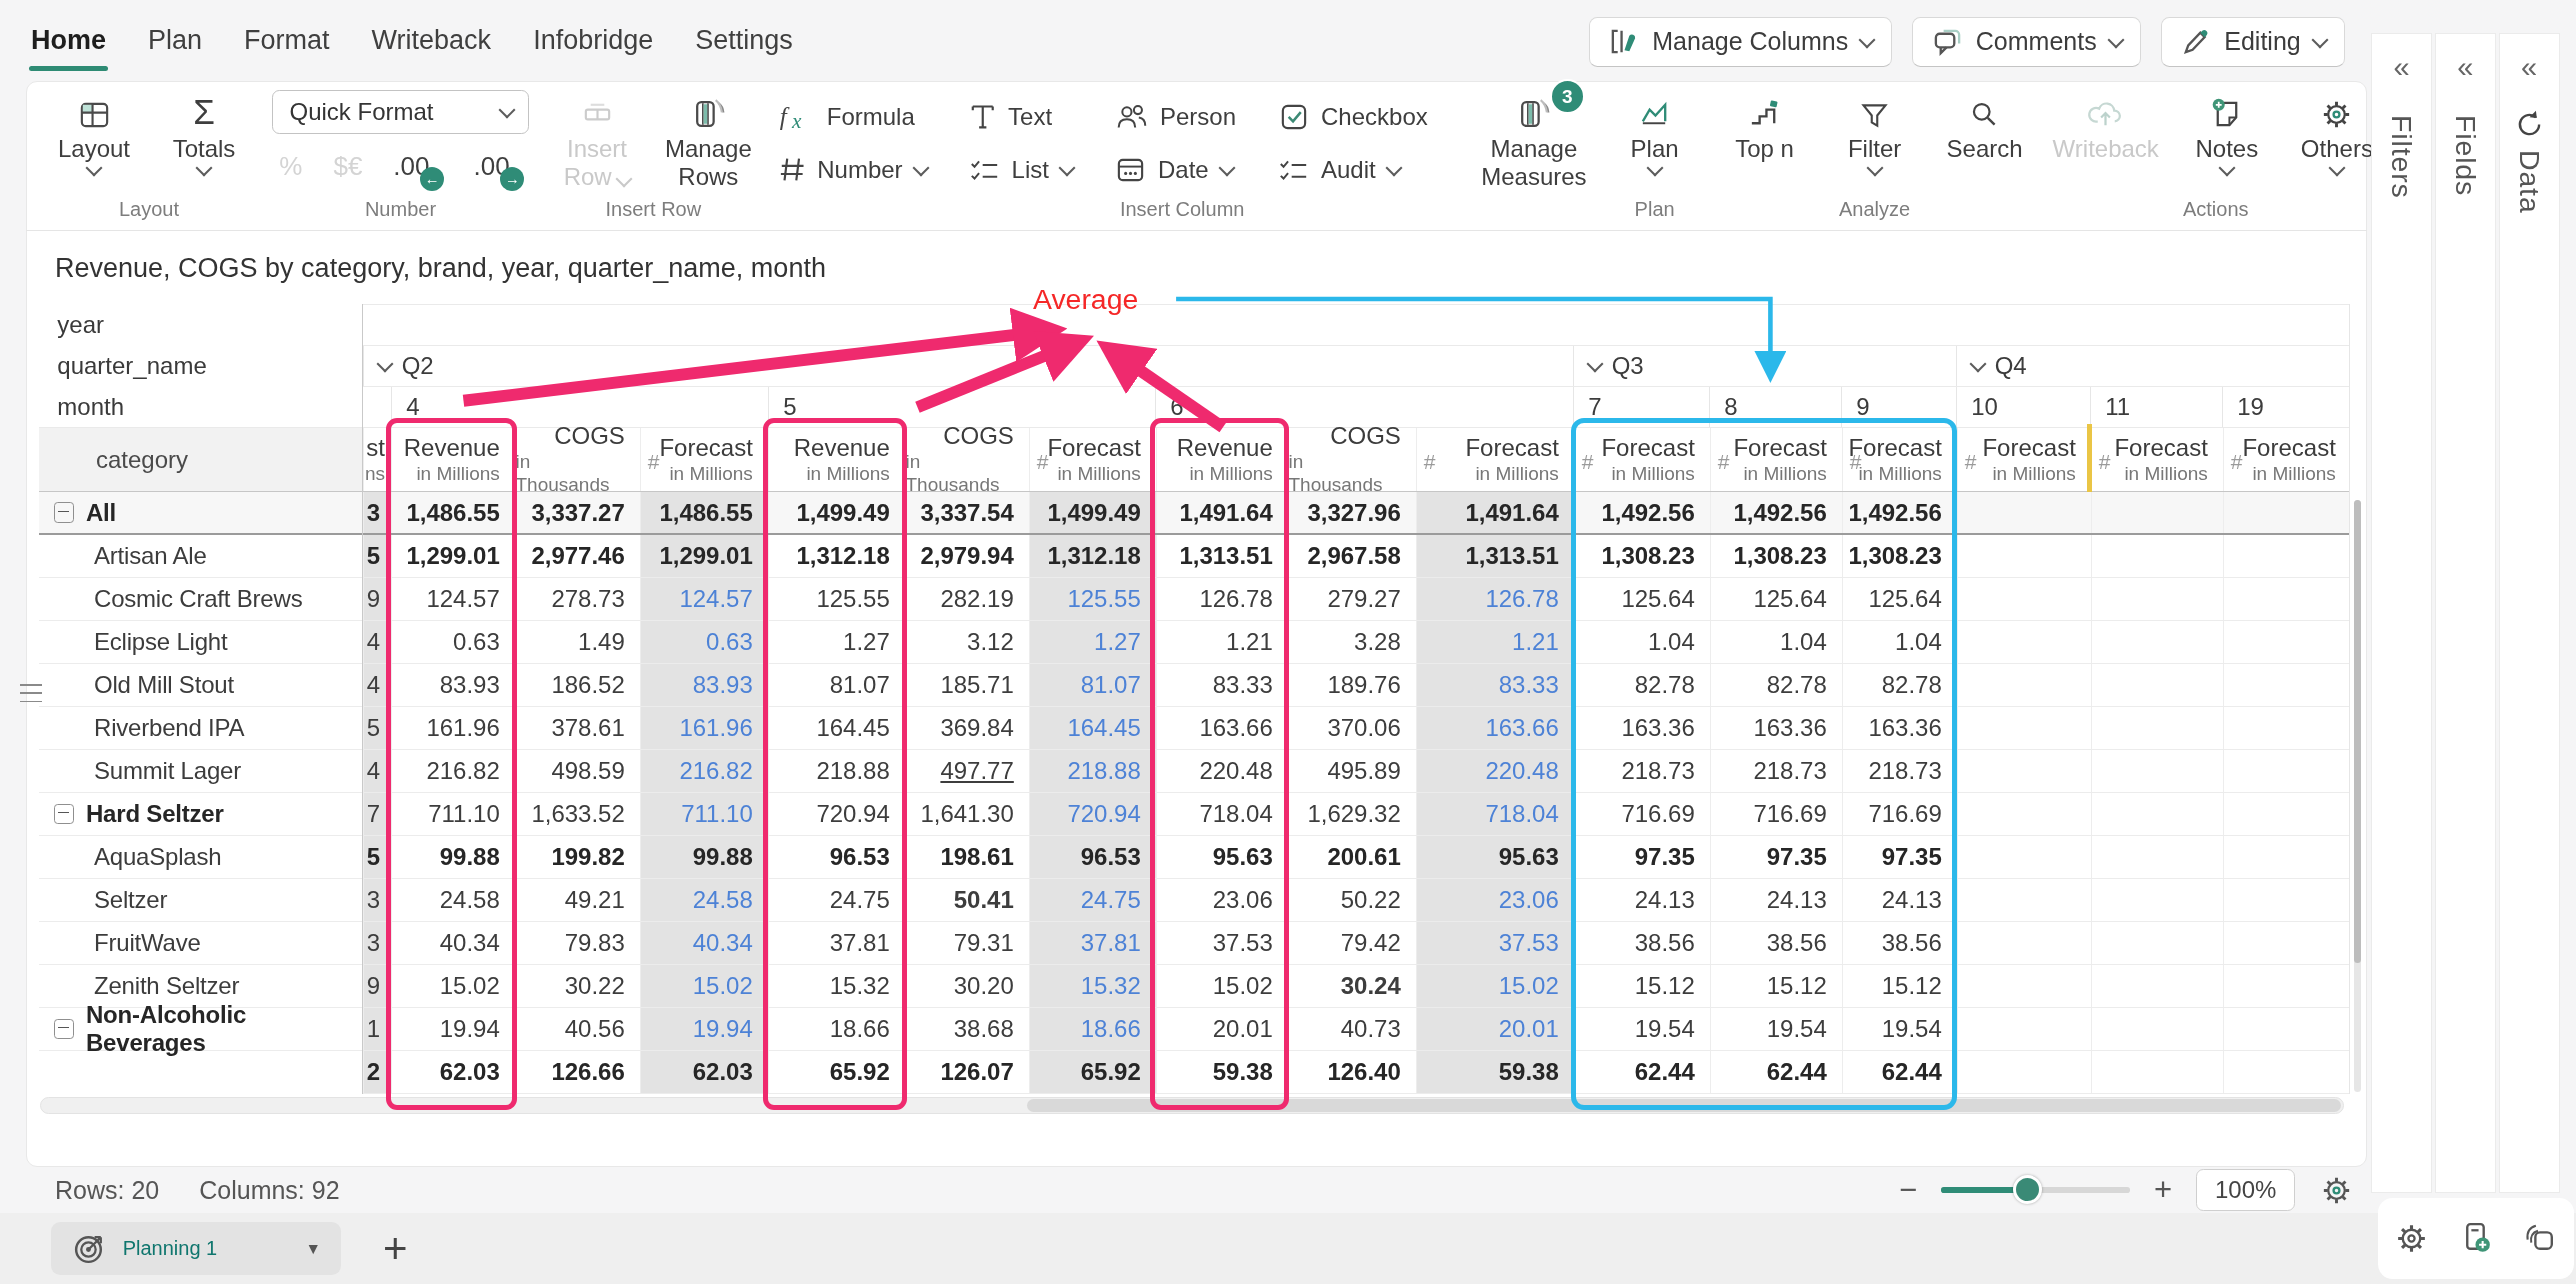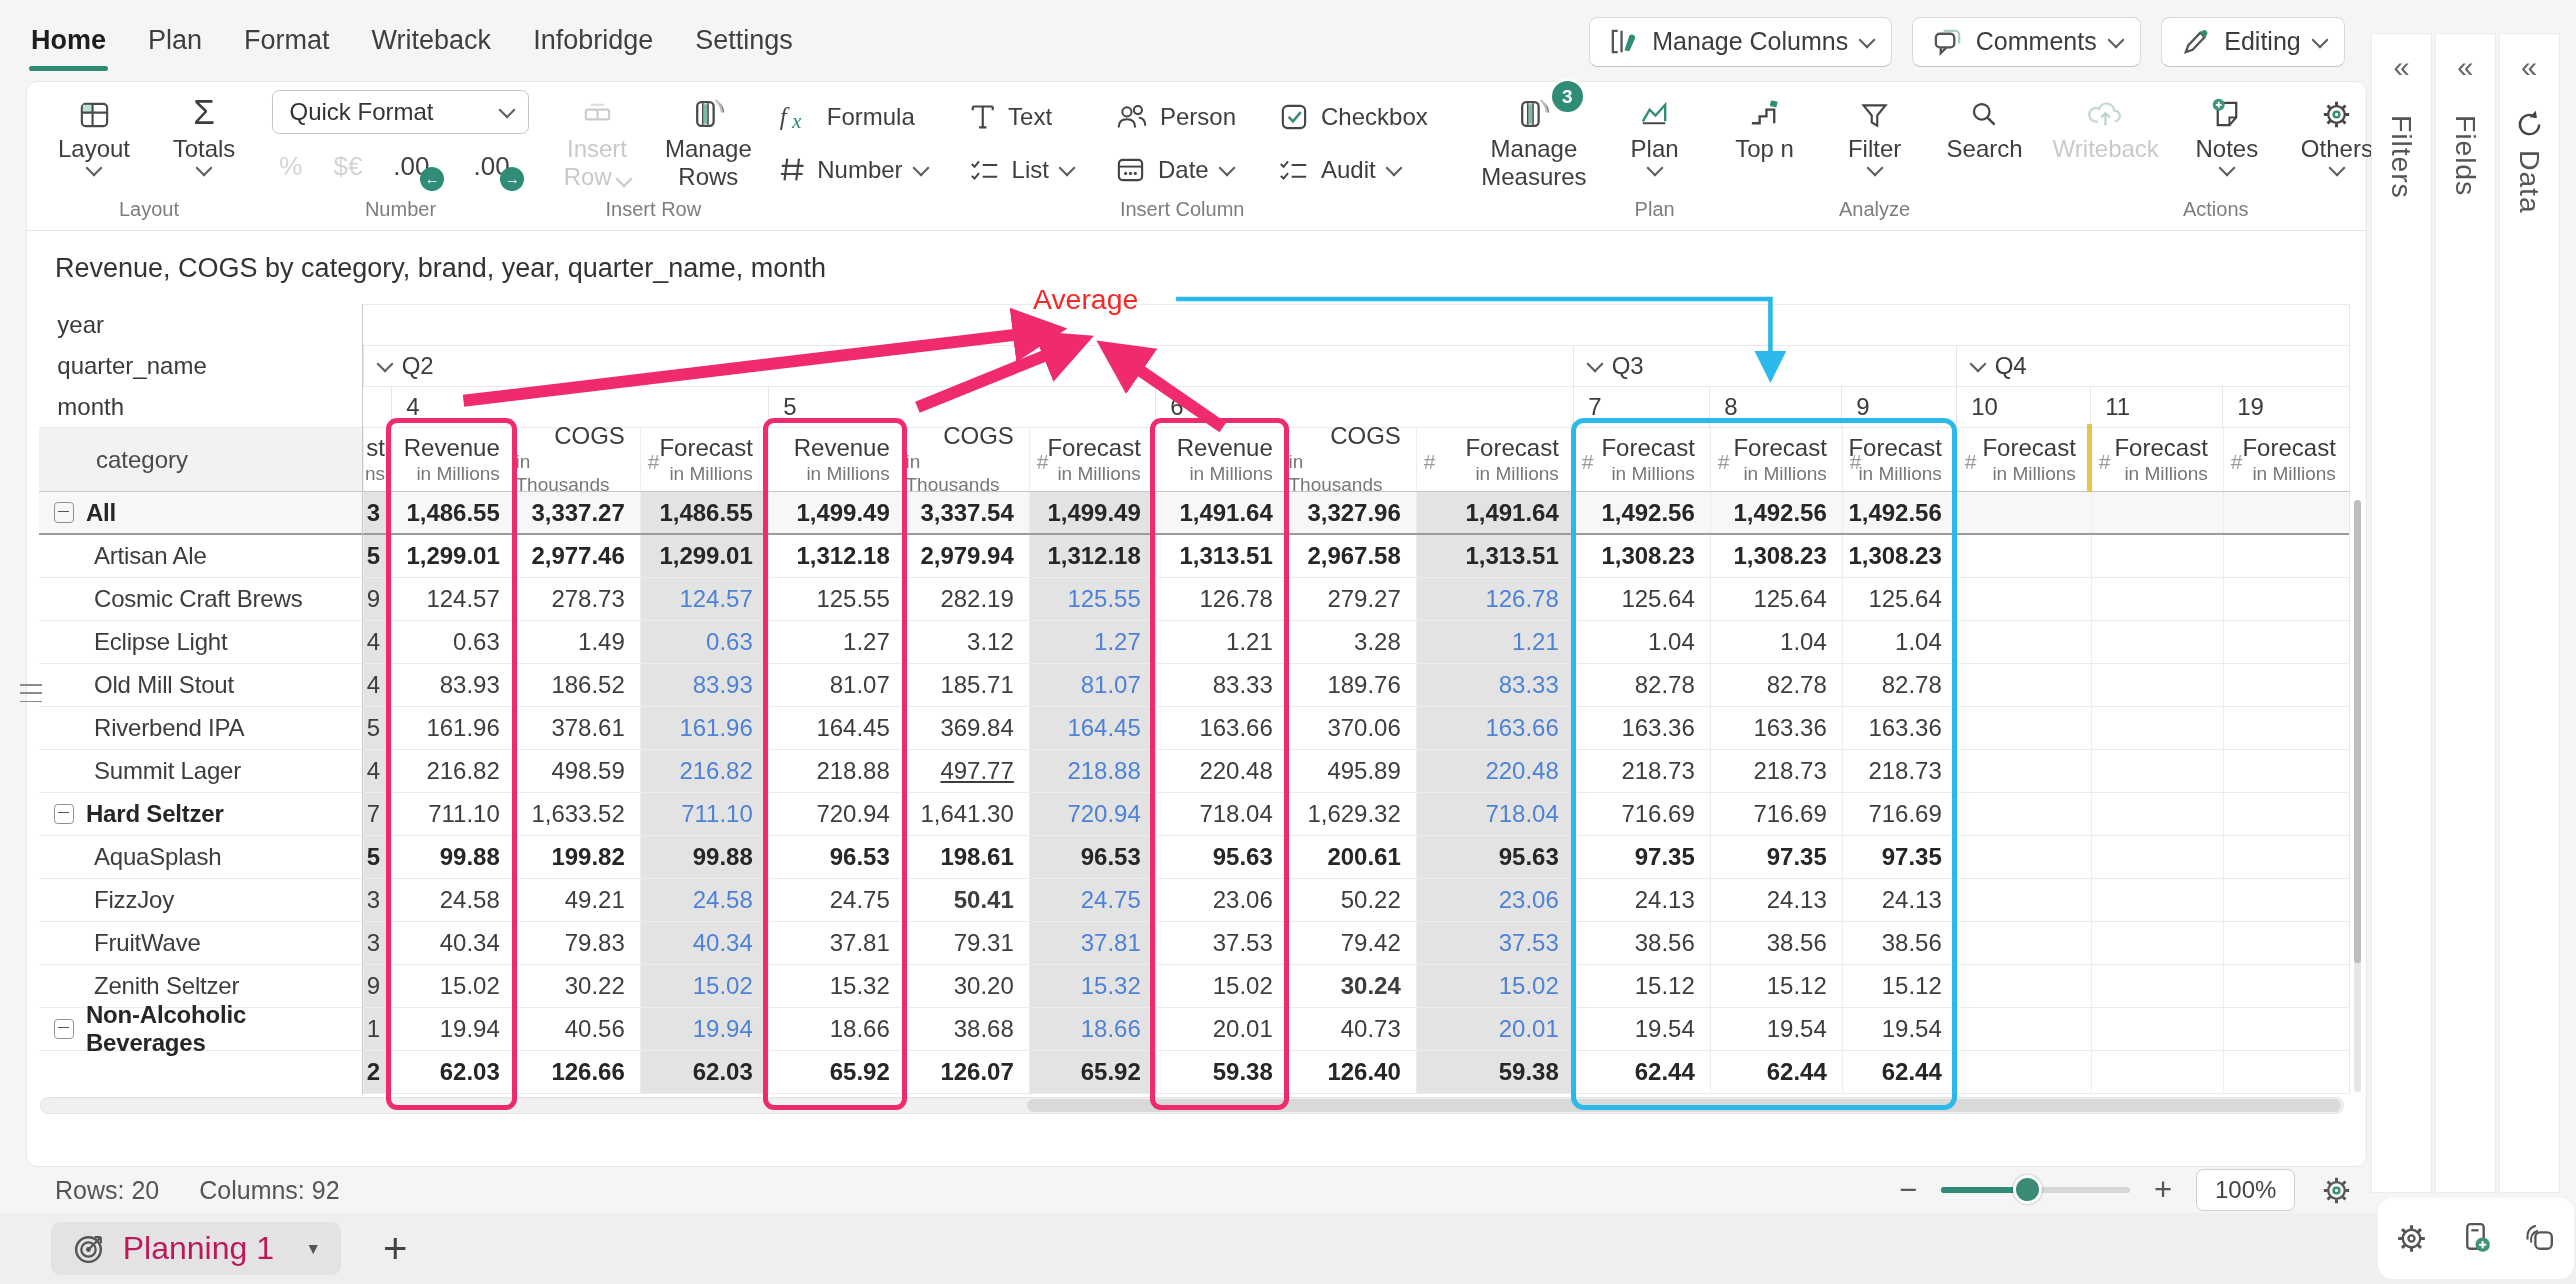--- a/index.html
+++ b/index.html
@@ -86,21 +86,21 @@
   .status-left{position:absolute;left:55px;top:9.2px;display:flex;gap:40px;font-size:25px;color:#555;}
   .zoom-ctl{position:absolute;left:1899px;top:0;height:46px;display:flex;align-items:center;gap:24px;}
   .zminus,.zplus{font-size:31px;color:#555;}
   .ztrack{position:relative;width:189px;height:5.5px;background:#d7d7d7;border-radius:2.8px;}
   .zfill{position:absolute;left:0;top:0;height:5.5px;width:84px;background:#2f8c77;border-radius:2.8px;}
   .zthumb{position:absolute;left:72px;top:-12px;width:29px;height:29px;border-radius:50%;background:#3a8a76;border:3.7px solid #fff;box-sizing:border-box;box-shadow:0 0 2.8px rgba(0,0,0,.3);}
   .zbox{width:97px;height:40px;background:#fff;border:0.9px solid #cfcfcf;border-radius:7.3px;display:flex;align-items:center;justify-content:center;font-size:24px;color:#444;}
   
   .tabbar{position:absolute;left:0;top:1213px;width:2576px;height:72px;background:#efefef;}
   .sheet-tab{position:absolute;left:51px;top:9.2px;width:290px;height:53px;background:#e3e3e3;border-radius:9.2px;display:flex;align-items:center;gap:14.7px;padding:0 20px;box-sizing:border-box;}
-  .sheet-tab .lbl{font-size:32px;color:#be185d;flex:1;}
+  .sheet-tab .lbl{font-size:20px;color:#0f766e;flex:1;}
   .caret{font-size:15.6px;color:#555;}
   .add-sheet{position:absolute;left:383px;top:9.2px;font-size:42px;color:#444;line-height:53px;}
   
   .rail{position:absolute;left:2371px;top:33px;display:flex;gap:2.8px;}
   .rpanel{width:61px;height:1160px;background:#fff;border:0.9px solid #ebebeb;box-sizing:border-box;display:flex;flex-direction:column;align-items:center;padding-top:16.5px;cursor:pointer;}
   .rpanel .guil{font-size:29px;color:#666;}
   .vlabel{writing-mode:vertical-rl;font-size:28.4px;color:#555;margin-top:31px;letter-spacing:0.9px;}
   .corner-card{position:absolute;left:2378px;top:1198px;width:196px;height:81px;background:#fff;border-radius:14.7px;display:flex;align-items:center;justify-content:space-between;padding:0 14.7px;box-sizing:border-box;}
   svg.ic{flex:none;}
 </style>
@@ -428,21 +428,21 @@
           <span>Summit Lager</span>
         </div>
         <div class="lrow cat">
           <span class="cbox"></span>
           <span>Hard Seltzer</span>
         </div>
         <div class="lrow brand">
           <span>AquaSplash</span>
         </div>
         <div class="lrow brand">
-          <span>FizzJoy</span>
+          <span>Seltzer</span>
         </div>
         <div class="lrow brand">
           <span>FruitWave</span>
         </div>
         <div class="lrow brand">
           <span>Zenith Seltzer</span>
         </div>
         <div class="lrow cat">
           <span class="cbox"></span>
           <span>Non-Alcoholic Beverages</span>

